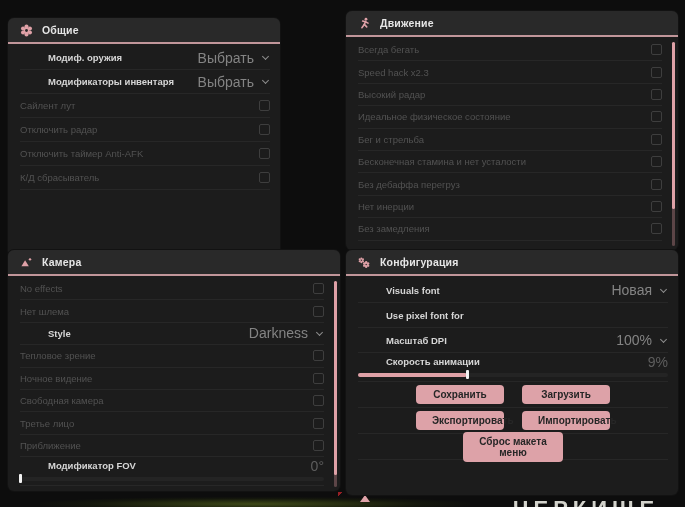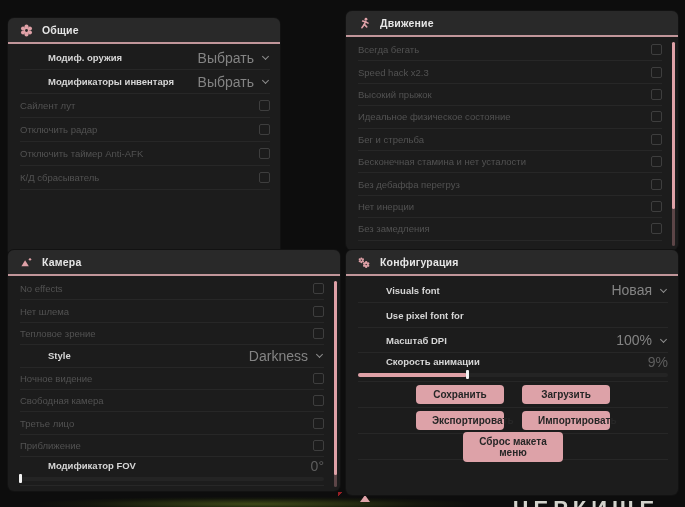--- a/index.html
+++ b/index.html
@@ -169,21 +169,21 @@
         <div class="row checkbox">
           <div class="row-top">
             <span class="lab">Speed hack x2.3</span>
             <span class="right">
               <span class="cb"></span>
             </span>
           </div>
         </div>
         <div class="row checkbox">
           <div class="row-top">
-            <span class="lab">Высокий прыжок</span>
+            <span class="lab">Высокий радар</span>
             <span class="right">
               <span class="cb"></span>
             </span>
           </div>
         </div>
         <div class="row checkbox">
           <div class="row-top">
             <span class="lab">Идеальное физическое состояние</span>
             <span class="right">
               <span class="cb"></span>
@@ -256,34 +256,34 @@
           </div>
         </div>
         <div class="row checkbox">
           <div class="row-top">
             <span class="lab">Нет шлема</span>
             <span class="right">
               <span class="cb"></span>
             </span>
           </div>
         </div>
-        <div class="row checkbox">
-          <div class="row-top">
-            <span class="lab">Тепловое зрение</span>
-            <span class="right">
-              <span class="cb"></span>
-            </span>
-          </div>
-        </div>
         <div class="row dropdown bright">
           <div class="row-top">
             <span class="lab">Style</span>
             <span class="right">
               <span class="val">Darkness</span>
               <i class="chev"></i>
+            </span>
+          </div>
+        </div>
+        <div class="row checkbox">
+          <div class="row-top">
+            <span class="lab">Тепловое зрение</span>
+            <span class="right">
+              <span class="cb"></span>
             </span>
           </div>
         </div>
         <div class="row checkbox">
           <div class="row-top">
             <span class="lab">Ночное видение</span>
             <span class="right">
               <span class="cb"></span>
             </span>
           </div>

